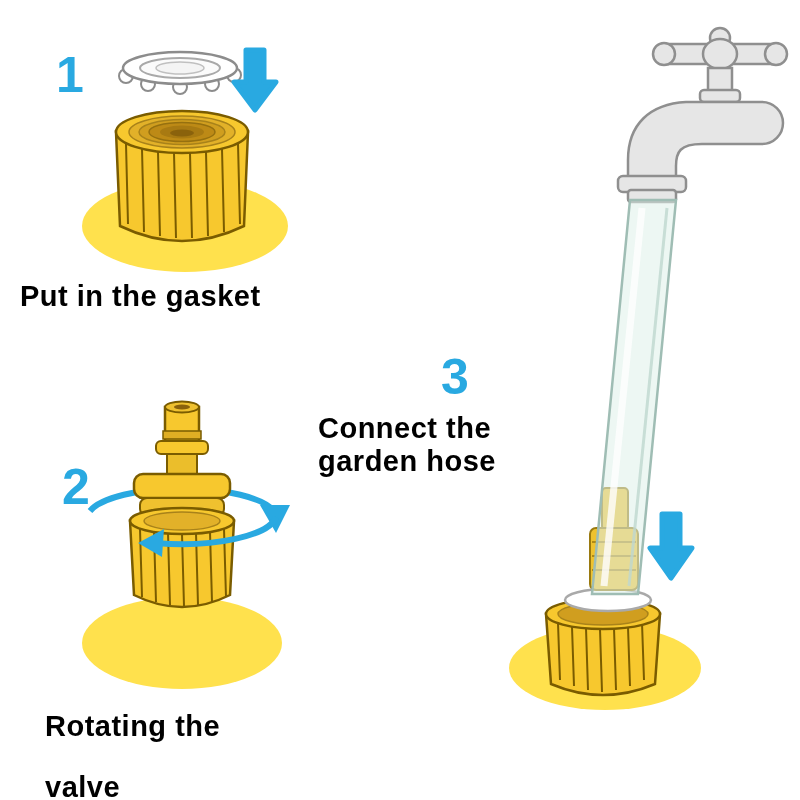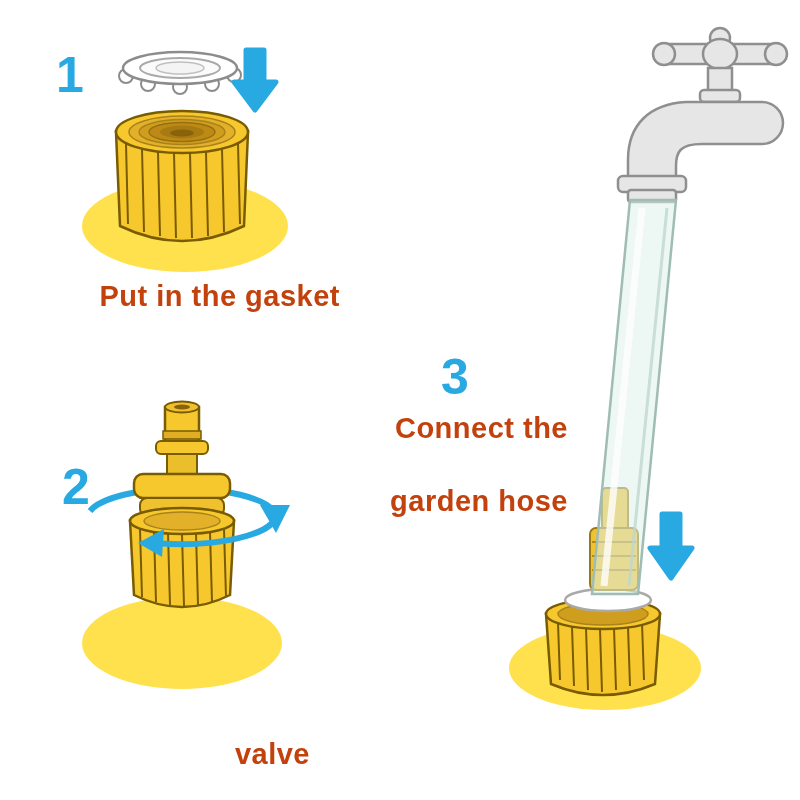--- a/index.html
+++ b/index.html
@@ -18,24 +18,24 @@
   .num {
     position: absolute;
     font-size: 50px;
     font-weight: bold;
     color: #29A9E1;
     line-height: 1;
   }
   .label {
     position: absolute;
     font-weight: bold;
-    color: #c2410c;
+    color: #000000;
     font-size: 29px;
     line-height: 1.15;
-    text-align: right;
+    text-align: left;
     letter-spacing: 0.5px;
   }
   .num-center { text-align: center; }
   svg { position: absolute; display: block; }
 </style>
 </head>
 <body>
 
 <div class="canvas">
 
@@ -98,20 +98,21 @@
       <ellipse cx="122" cy="136" rx="38" ry="9" fill="#E2B129" stroke="#A8821A" stroke-width="1.5"></ellipse>
     </g>
 
     <g>
       <path d="M216,132 A95,30 0 0 1 96,158" stroke="#29A9E1" stroke-width="6" fill="none"></path>
       <polygon points="78,158 104,144 102,172" fill="#29A9E1"></polygon>
     </g>
   </svg>
 
   <div class="label" style="left:45px; top:710px; width:265px;">
+    <span style="display:block;">Rotating the</span>
     <span style="display:block;margin-top:28px;">valve</span>
   </div>
 
   <svg style="left:420px; top:20px;" width="380" height="700" viewBox="0 0 380 700">
 
     <ellipse cx="185" cy="648" rx="96" ry="42" fill="#FFE14D"></ellipse>
 
     <g>
       <path d="M126,594 L131,664 Q183,686 235,664 L240,594 Q183,608 126,594 Z" fill="#F7C82E" stroke="#7A5C00" stroke-width="2.5"></path>
       <path d="M138,603 L140,660 M152,607 L154,666 M166,608 L168,670 M180,609 L182,672 M194,608 L196,670 M208,607 L210,666 M222,603 L224,660" stroke="#7A5C00" stroke-width="2" fill="none"></path>
@@ -147,16 +148,16 @@
       <polygon points="210,180 256,180 218,574 172,574" fill="none" stroke="#9FBDB4" stroke-width="2.5"></polygon>
     </g>
 
     <path d="M242,494 L260,494 L260,528 L272,528 L251,558 L230,528 L242,528 Z" fill="#29A9E1" stroke="#29A9E1" stroke-width="5" stroke-linejoin="round"></path>
   </svg>
 
   <div class="num num-center" style="left:330px; top:352px; width:250px;">3</div>
 
   <div class="label" style="left:318px; top:412px; width:250px;">
     <span style="display:block;">Connect the</span>
-    <span style="display:block;margin-top:40px;">garden hose</span>
+    <span style="display:block;">garden hose</span>
   </div>
 
 </div>
 
 </body></html>

